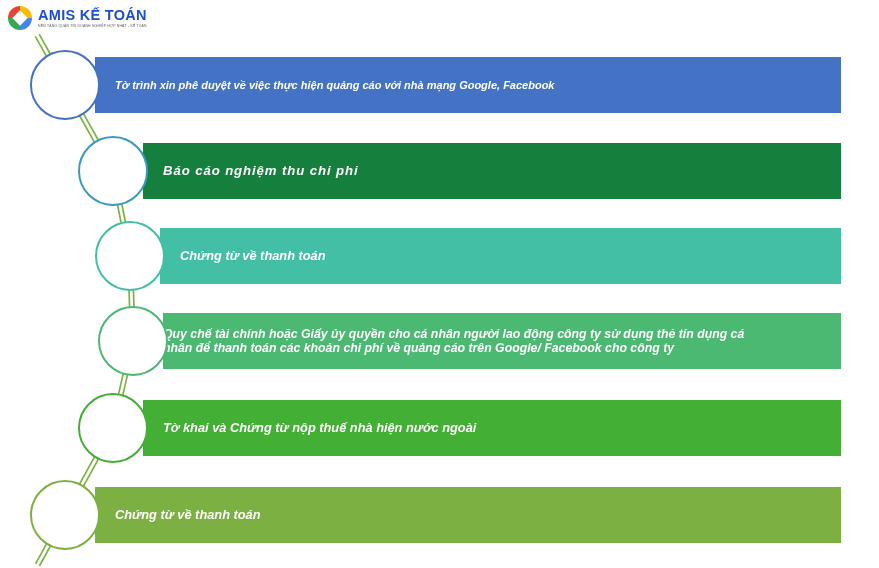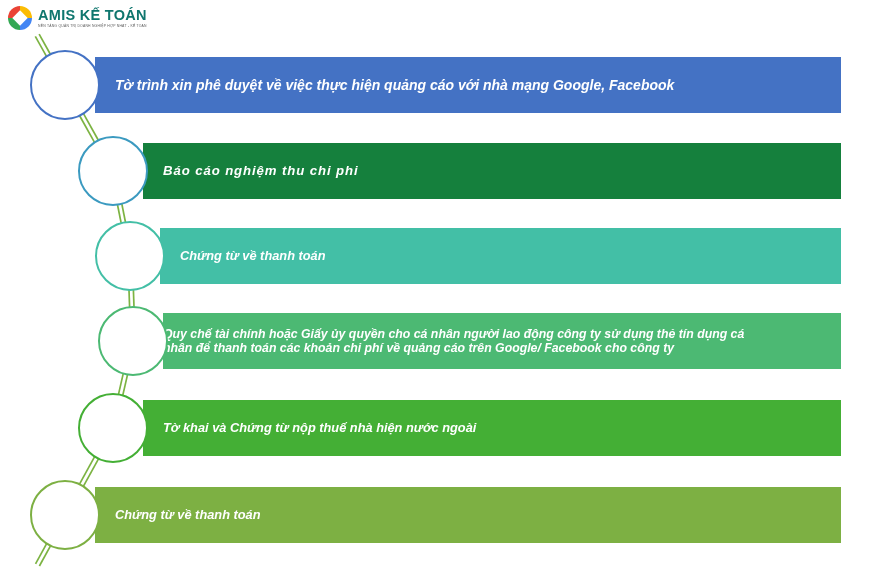--- a/index.html
+++ b/index.html
@@ -32,21 +32,21 @@
   #logo-text-wrap {
     display: flex;
     flex-direction: column;
     justify-content: center;
     line-height: 1;
   }
   #logo-title {
     font-size: 14.5px;
     font-weight: bold;
     letter-spacing: 0.3px;
-    color: #0f766e;
+    color: #1d4ed8;
     white-space: nowrap;
   }
   #logo-sub {
     font-size: 3.4px;
     letter-spacing: 0.22px;
     color: #5a5a5a;
     white-space: nowrap;
     margin-top: 2px;
     transform-origin: left top;
   }
@@ -133,21 +133,21 @@
       <line x1="98.50164124587357" y1="458.83241141131595" x2="83.35090056384433" y2="486.2931288974939" stroke="#7CB342" stroke-width="1.7"></line>
       <line x1="94.64909943615567" y1="456.7068711025061" x2="79.49835875412643" y2="484.16758858868405" stroke="#7CB342" stroke-width="1.7"></line>
       <line x1="46.50851564058654" y1="56.383483681874075" x2="35.299093977511376" y2="36.29993653553109" stroke="#7CB342" stroke-width="1.7"></line>
       <line x1="50.35058552945215" y1="54.23907258111188" x2="39.141163866376985" y2="34.15552543476889" stroke="#7CB342" stroke-width="1.7"></line>
       <line x1="50.501641245873564" y1="545.8324114113159" x2="39.39086235891286" y2="565.9706981439322" stroke="#7CB342" stroke-width="1.7"></line>
       <line x1="46.64909943615567" y1="543.706871102506" x2="35.53832054919497" y2="563.8451578351223" stroke="#7CB342" stroke-width="1.7"></line>
     </svg>
   <div id="rows">
       <div class="row">
         <div class="bar" style="left: 95px; top: 57px; width: 746px; background: rgb(68, 114, 196);">
-          <div class="bar-text" style="letter-spacing: 0px; font-size: 14px; margin-left: 20px; padding-right: 20px;">Tờ trình xin phê duyệt về việc thực hiện quảng cáo với nhà mạng Google, Facebook</div>
+          <div class="bar-text" style="letter-spacing: 0px; font-size: 11px; margin-left: 20px; padding-right: 20px;">Tờ trình xin phê duyệt về việc thực hiện quảng cáo với nhà mạng Google, Facebook</div>
         </div>
         <div class="node-circle" style="left: 30px; top: 50px; border-color: rgb(68, 114, 196);"></div>
       </div>
       <div class="row">
         <div class="bar" style="left: 143px; top: 143px; width: 698px; background: #15803d;">
           <div class="bar-text" style="letter-spacing: 0.9px; font-size: 13.2px; margin-left: 20px; padding-right: 20px;">Báo cáo nghiệm thu chi phi</div>
         </div>
         <div class="node-circle" style="left: 78px; top: 136px; border-color: rgb(59, 154, 192);"></div>
       </div>
       <div class="row">

